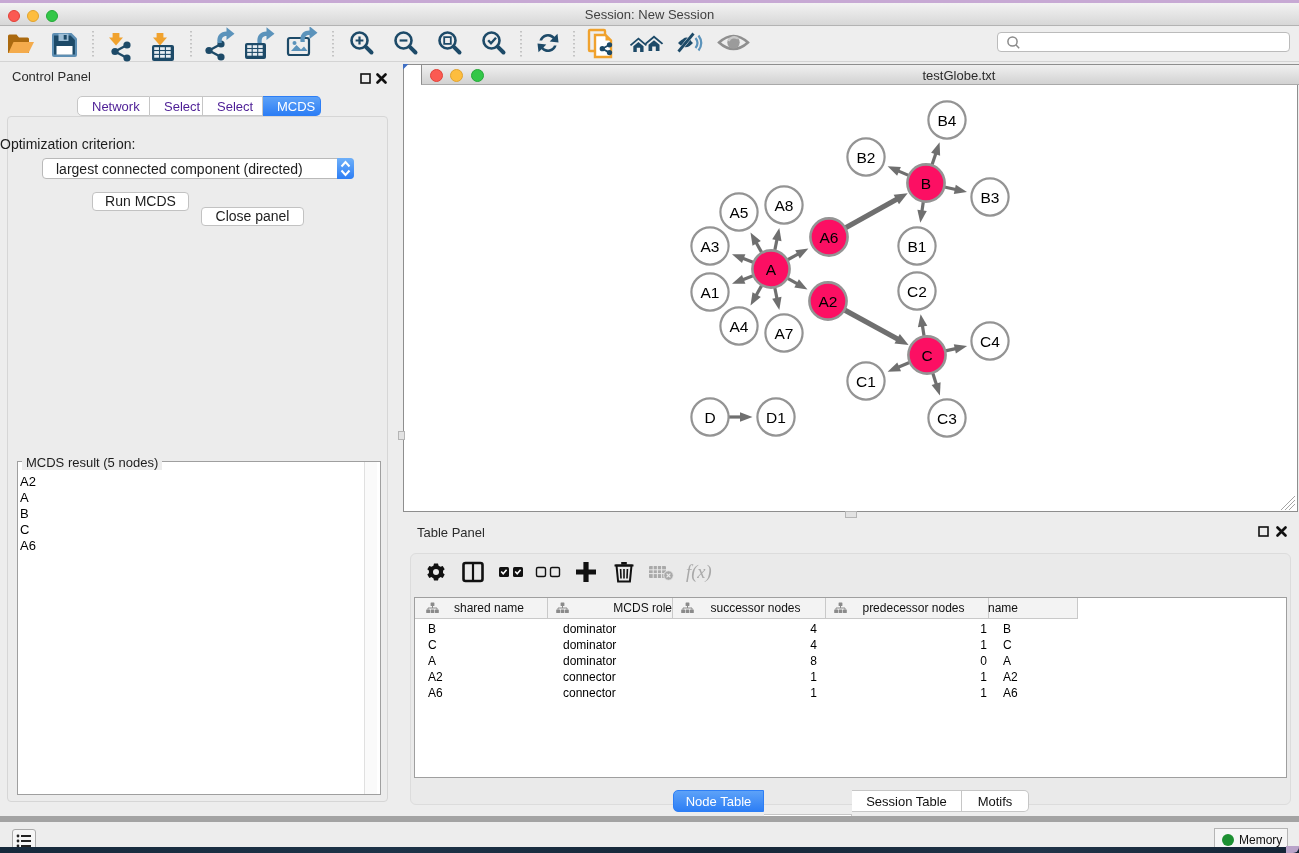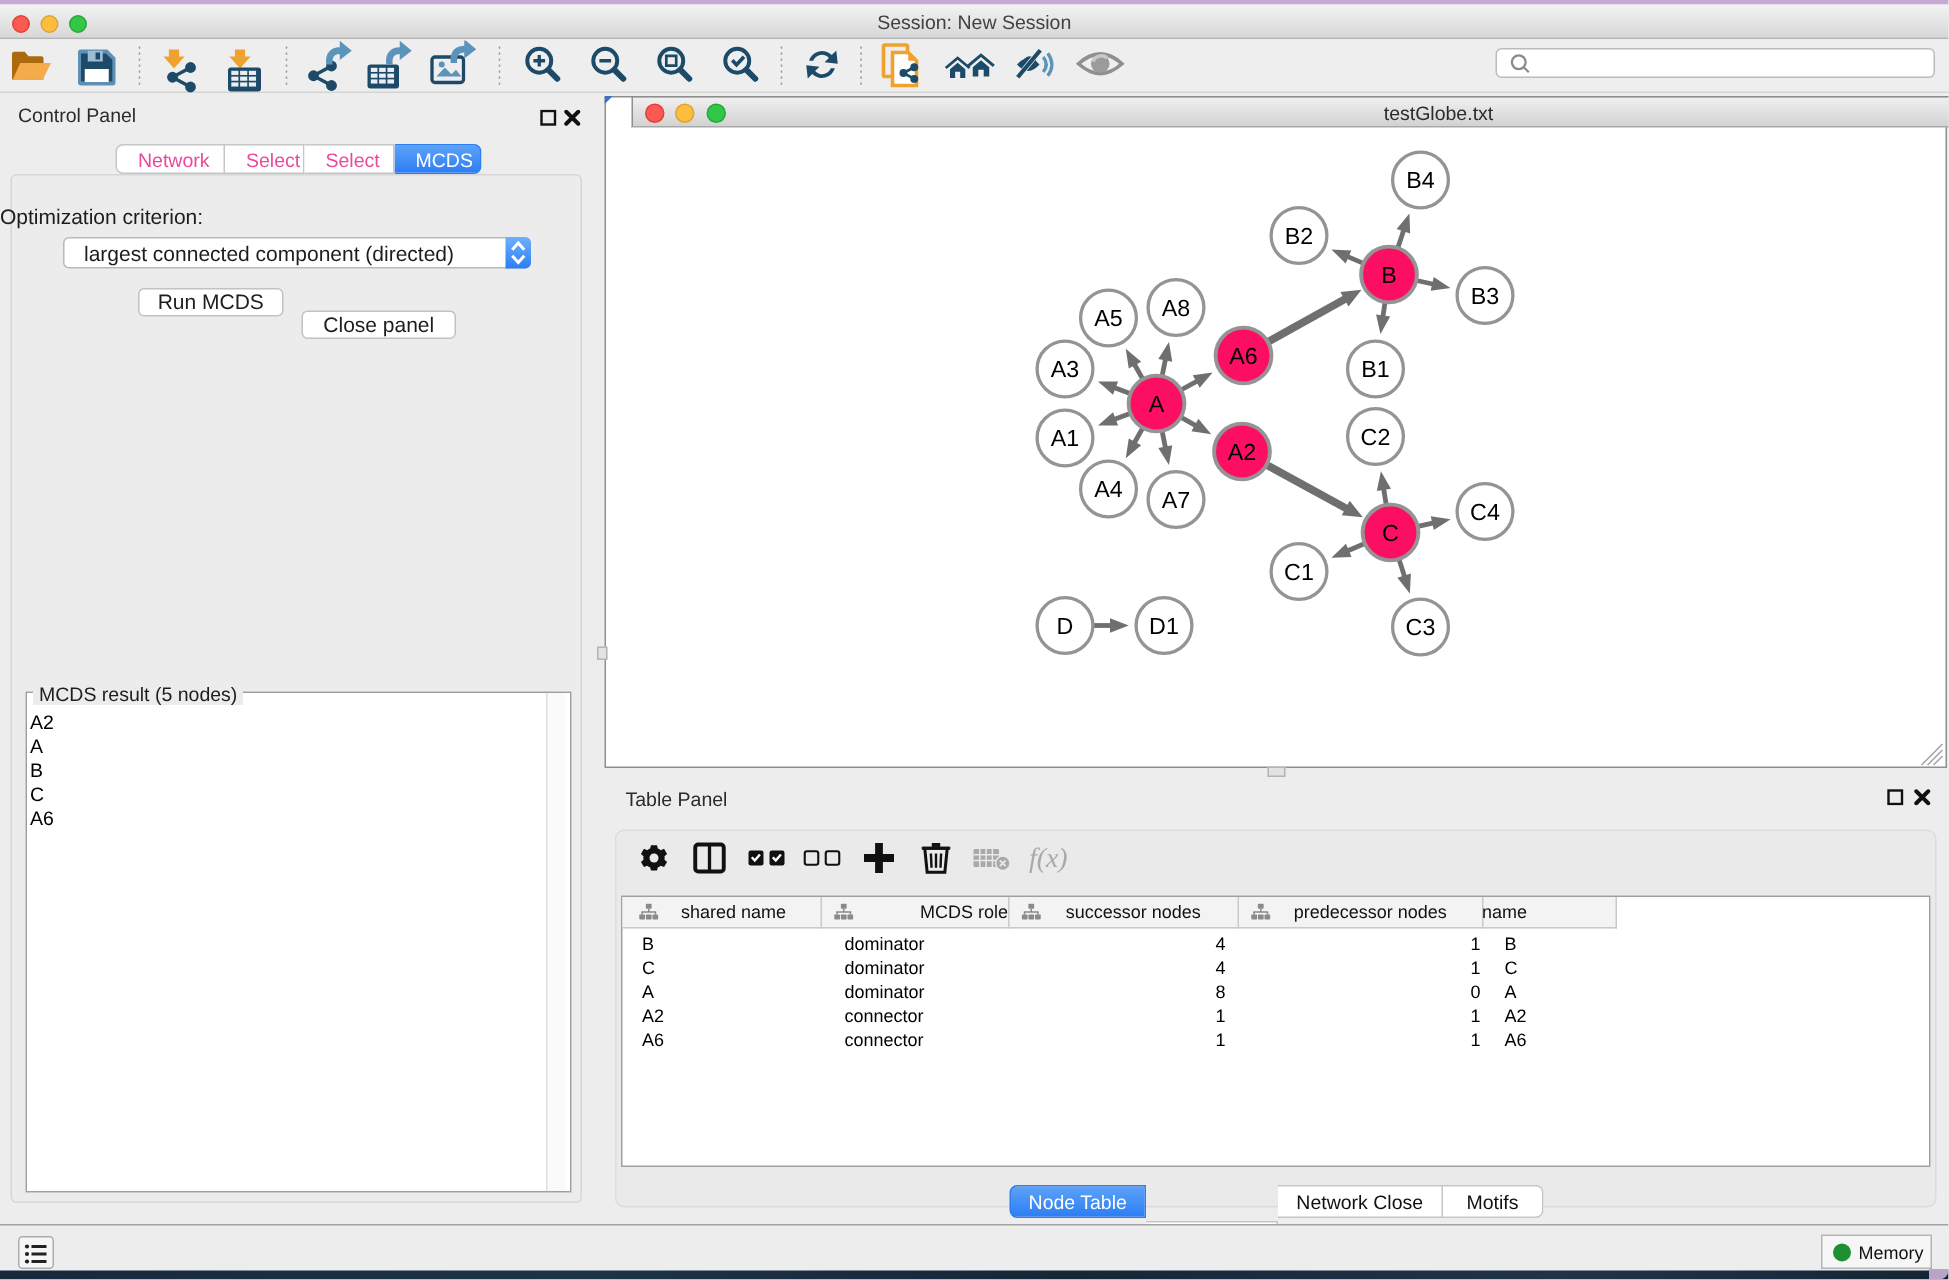--- a/index.html
+++ b/index.html
@@ -20,21 +20,21 @@
 #l3 { left:46px; background:#33c748; border:1px solid #24a939; }
 
 
 #toolbar { left:0; top:27px; width:1299px; height:35px; background:#eeeeee; border-bottom:1px solid #d4d4d4; }
 #search { position:absolute; left:997px; top:5px; width:293px; height:20px; background:#fff; border:1px solid #bbb; border-radius:4px; }
 
 
 #cpTitle { left:12px; top:69px; font-size:13px; color:#2b2b2b; }
 
 .tabrow { position:absolute; display:flex; }
-.tab { height:20px; line-height:19px; font-size:13px; padding:0 14px; background:#fff; border:1px solid #c6c6c6; border-left:none; color:#ec4899; text-align:center; }
+.tab { height:20px; line-height:19px; font-size:13px; padding:0 14px; background:#fff; border:1px solid #c6c6c6; border-left:none; color:#4c1d95; text-align:center; }
 .tab.first { border-left:1px solid #c6c6c6; border-radius:5px 0 0 5px; }
 .tab.last { border-radius:0 5px 5px 0; }
 .tab.active { background:linear-gradient(#5da2f8,#2d7ef5); border-color:#2d7ef5; color:#fff; }
 #cpTabs { left:77px; top:96px; }
 
 #cpBody { left:7px; top:116px; width:381px; height:686px; background:#ececec; border:1px solid #d6d6d6; border-radius:4px; }
 #optLabel { left:0; top:136px; width:396px; text-align:left; font-size:14px; color:#1d1d1d; }
 #combo { left:42px; top:158px; width:312px; height:21px; background:#fff; border:1px solid #b9b9b9; border-radius:4px; font-size:14px; color:#1d1d1d; line-height:20px; padding-left:13px; }
 #comboBtn { left:337px; top:158px; width:17px; height:21px; border-radius:0 4px 4px 0; background:linear-gradient(#6fb0f9,#2d7ef5); }
 .btn { position:absolute; height:19px; background:#fff; border:1px solid #c2c2c2; border-radius:4px; font-size:14px; color:#1d1d1d; text-align:center; line-height:17px; }
@@ -60,21 +60,21 @@
 #tpTitle { left:417px; top:525px; font-size:13px; color:#2b2b2b; }
 #tpBar { left:410px; top:553px; width:881px; height:252px; background:#eaeaea; border:1px solid #dcdcdc; border-radius:6px; }
 #tblBox { left:414px; top:597px; width:873px; height:181px; background:#fff; border:1px solid #9f9f9f; }
 #tabs2 { left:673px; top:790px; }
 .tab2 { height:22px; line-height:21px; font-size:13px; padding:0; background:#fff; border:1px solid #c6c6c6; border-left:none; color:#111; white-space:nowrap; }
 .tab2.first { border-left:1px solid #c6c6c6; border-radius:5px 0 0 5px; }
 .tab2.last { border-radius:0 5px 5px 0; }
 .tab2.active { background:linear-gradient(#5da2f8,#2d7ef5); border-color:#2d7ef5; color:#fff; }
 
 
-#statusbar { left:0; top:816px; width:1299px; height:31px; background:#ededed; border-top:1px solid #a3a3a3; }
+#statusbar { left:0; top:816px; width:1299px; height:31px; background:#ededed; border-top:6px solid #a3a3a3; }
 #listBtn { position:absolute; left:12px; top:7px; width:24px; height:22px; background:#f6f6f6; border:1px solid #ababab; border-radius:3px; }
 #memBtn { position:absolute; left:1214px; top:6px; width:74px; height:23px; background:#f6f6f6; border:1px solid #b5b5b5; }
 #memBtn .dot { position:absolute; left:7px; top:5px; width:12px; height:12px; background:#1d9032; border-radius:50%; }
 #memBtn .t { position:absolute; left:24px; top:4px; font-size:12px; color:#111; }
 </style>
 </head>
 <body>
 <div class="abs" id="wallTop"></div>
 <div class="abs" id="titlebar">
   <div class="light" id="l1"></div>
@@ -478,21 +478,21 @@
 <div style="position:absolute;left:588px;top:72px;font-size:12px;">A2</div>
 <div style="position:absolute;left:13px;top:88px;font-size:12px;">A6</div>
 <div style="position:absolute;left:148px;top:88px;font-size:12px;">connector</div>
 <div style="position:absolute;left:330px;top:88px;width:72px;text-align:right;font-size:12px;">1</div>
 <div style="position:absolute;left:500px;top:88px;width:72px;text-align:right;font-size:12px;">1</div>
 <div style="position:absolute;left:588px;top:88px;font-size:12px;">A6</div>
   </div>
 <div class="tabrow" id="tabs2">
   <div class="tab2 first active" style="width:91px;text-align:center;">Node Table</div>
   <div class="tab2" style="width:88px;text-align:center;margin-top:24px;">Edge Table</div>
-  <div class="tab2" style="width:110px;text-align:center;">Network Close</div>
+  <div class="tab2" style="width:110px;text-align:center;">Session Table</div>
   <div class="tab2 last" style="width:67px;text-align:center;">Motifs</div>
 </div>
 
 <svg class="abs" style="left:1280px;top:495px" width="16" height="16">
     <g stroke="#a5a5a5" stroke-width="1">
       <line x1="1" y1="15" x2="15" y2="1"></line>
       <line x1="5" y1="15" x2="15" y2="5"></line>
       <line x1="9" y1="15" x2="15" y2="9"></line>
     </g>
   </svg>

